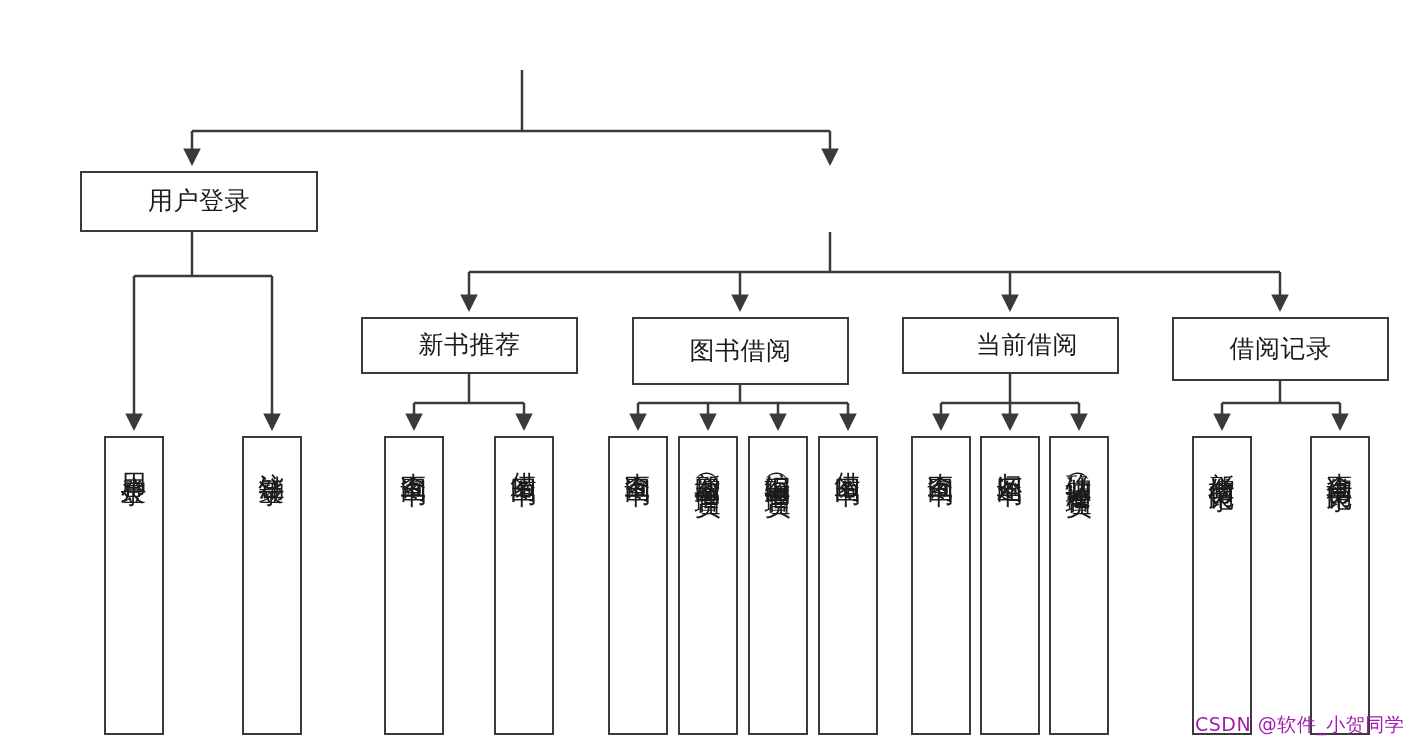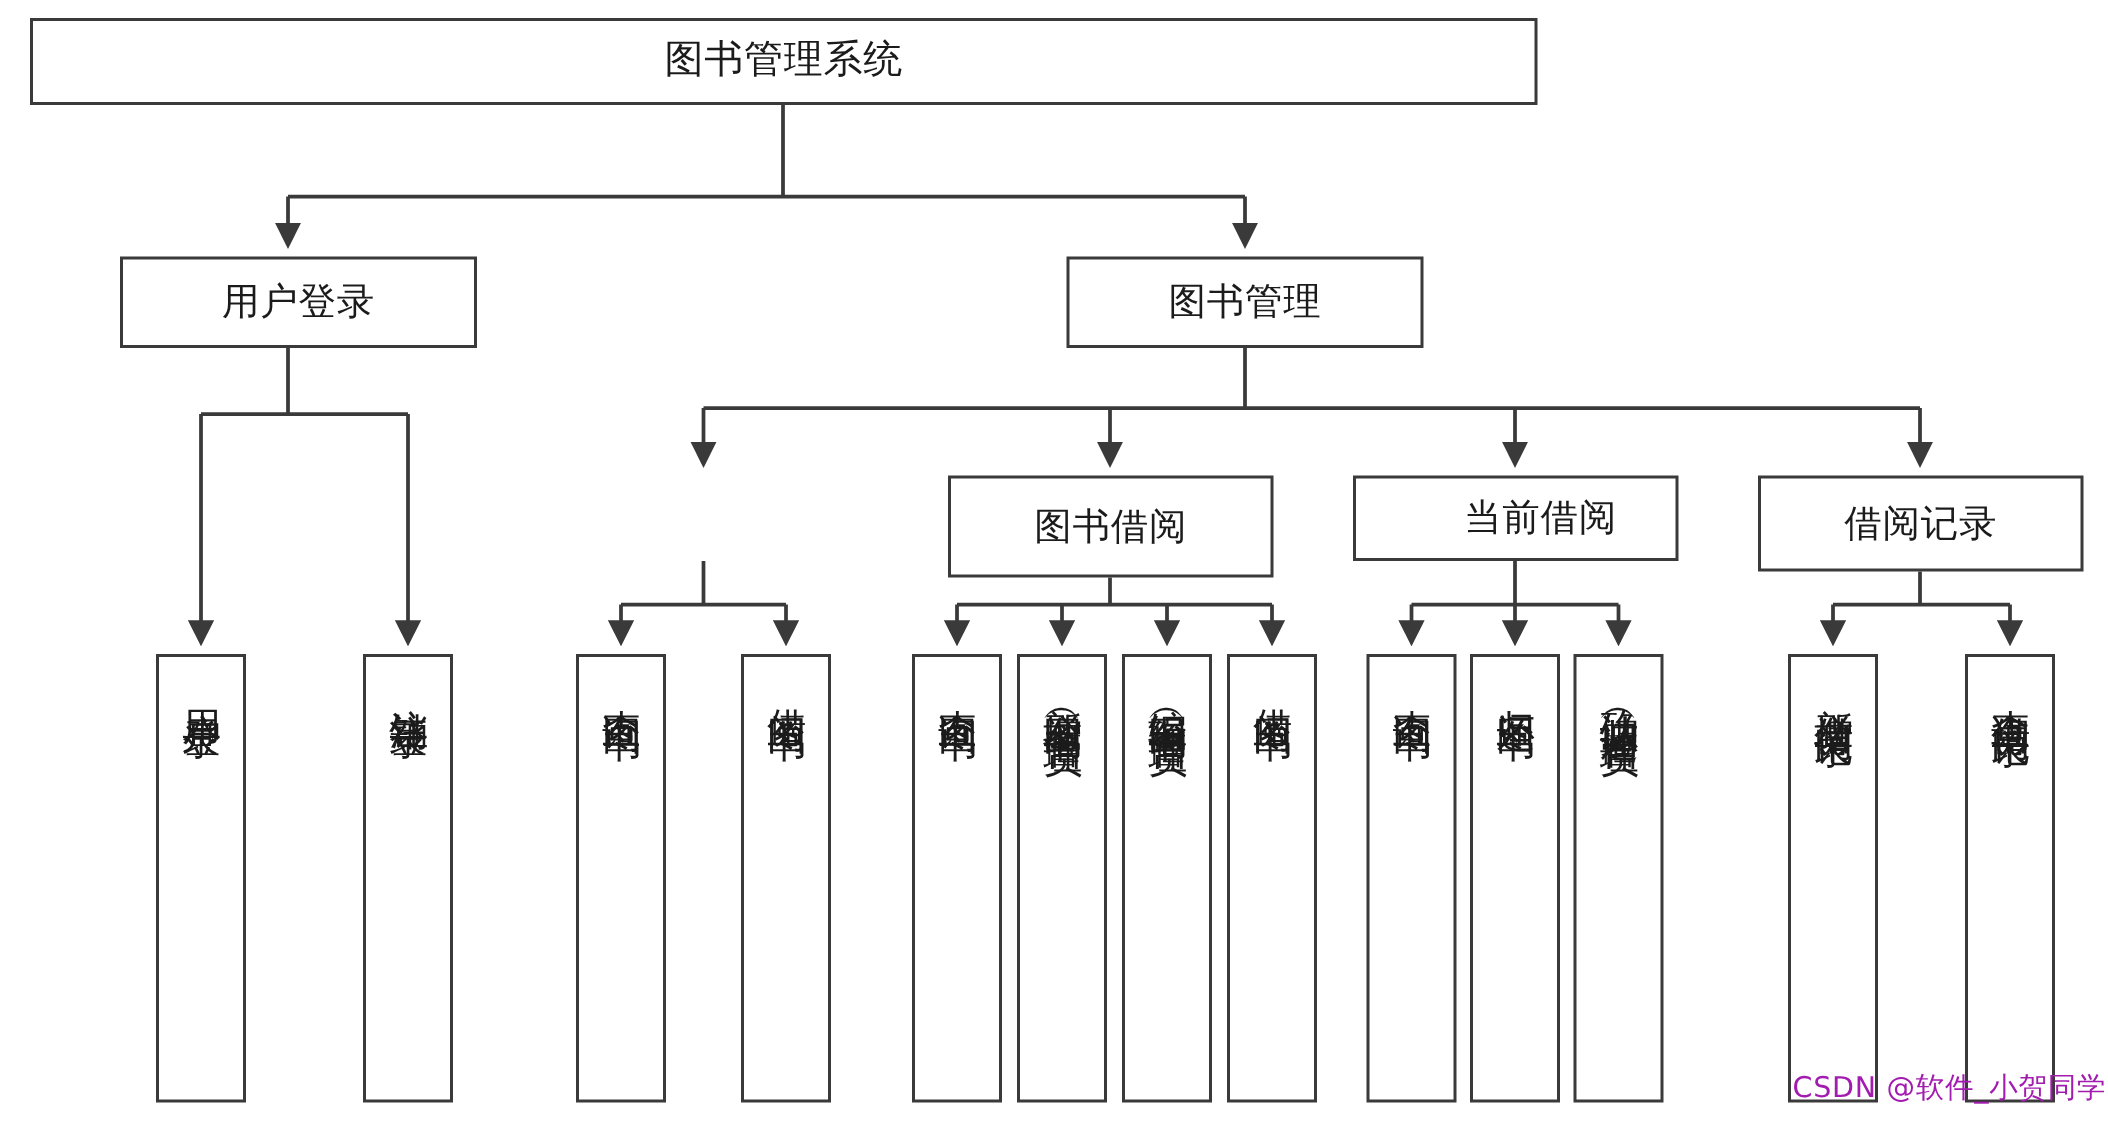--- a/index.html
+++ b/index.html
@@ -117,31 +117,28 @@
       <path d="M 1010 403 L 1010 428" marker-end="url(#arrow)"></path>
       <path d="M 1079 403 L 1079 428" marker-end="url(#arrow)"></path>
 
       <path d="M 1280 374 L 1280 403"></path>
       <path d="M 1222 403 L 1340 403"></path>
       <path d="M 1222 403 L 1222 428" marker-end="url(#arrow)"></path>
       <path d="M 1340 403 L 1340 428" marker-end="url(#arrow)"></path>
     </g>
   </svg>
 
-  <div class="node horiz root" style="left:20px; top:12px; width:1005px; height:58px;">
-    <span class="label">图书管理系统</span>
-  </div>
 
   <div class="node horiz" style="left:80px; top:171px; width:238px; height:61px;">
     <span class="label">用户登录</span>
   </div>
-  <div class="node horiz" style="left:711px; top:171px; width:238px; height:61px;">
-    <span class="label">图书管理</span>
+
+  <div class="node horiz" style="left:361px; top:317px; width:217px; height:57px;">
+    <span class="label">新书推荐</span>
   </div>
-
   <div class="node horiz" style="left:632px; top:317px; width:217px; height:68px;">
     <span class="label">图书借阅</span>
   </div>
   <div class="node horiz" style="left:902px; top:317px; width:217px; height:57px;padding-left:33px;">
     <span class="label">当前借阅</span>
   </div>
   <div class="node horiz" style="left:1172px; top:317px; width:217px; height:64px;">
     <span class="label">借阅记录</span>
   </div>
 

